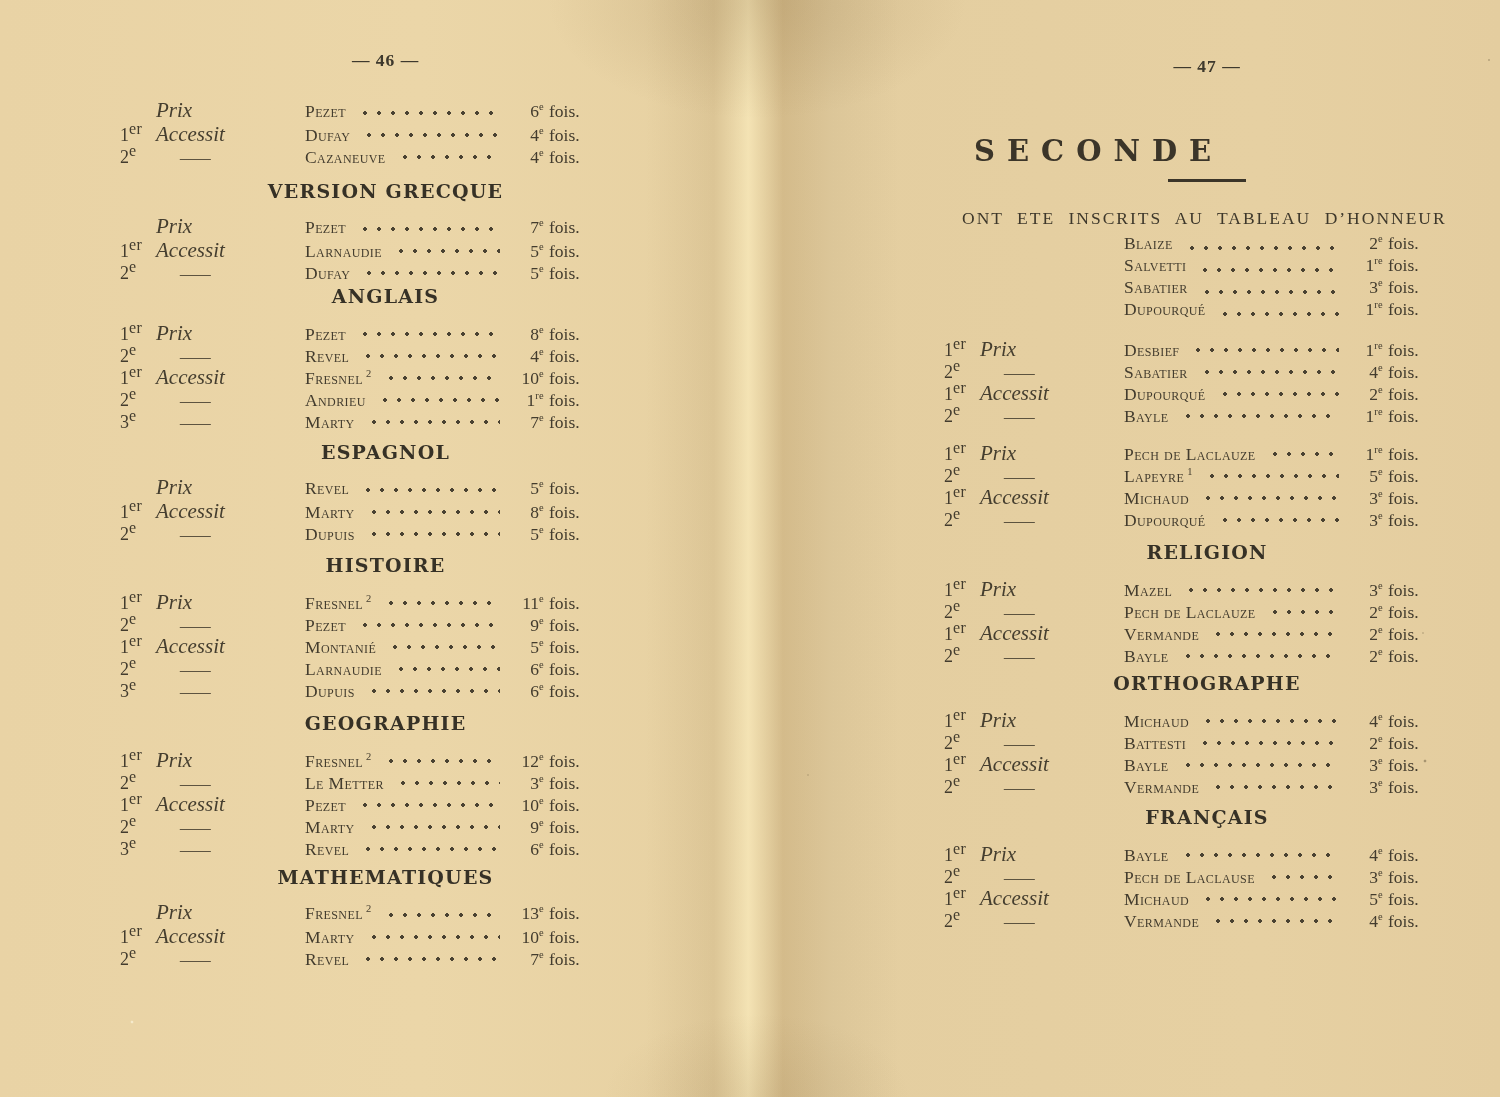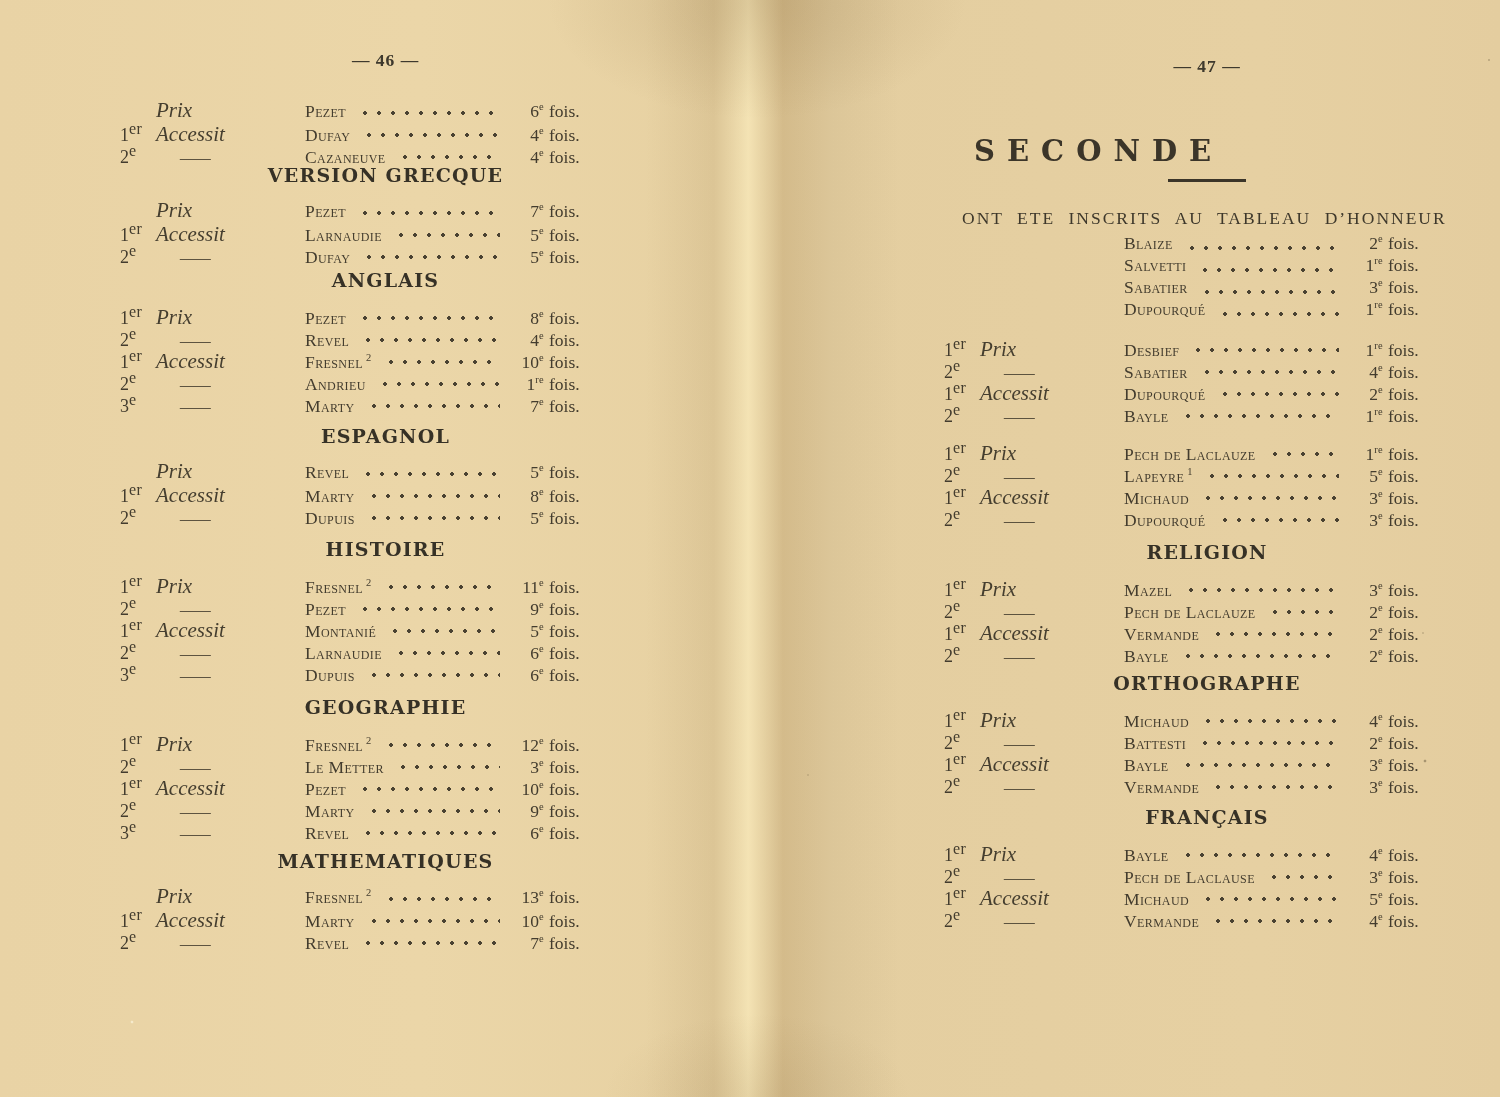--- a/index.html
+++ b/index.html
@@ -50,21 +50,21 @@
   .subject-section{margin-top:16px;}
   .subject-title{
     margin:0 0 12px;font-family:"DejaVu Serif",serif;font-weight:bold;
     font-size:19px;letter-spacing:1.2px;text-align:center;color:#363126;
   }
   .page-left .subject-title{transform:translateX(28px);}
   .page-right .subject-title{transform:translateX(18px);}
 
   
   .page-left .subject-section:nth-of-type(1){margin-top:28px;}
-  .page-left .subject-section:nth-of-type(2){margin-top:0;}
+  .page-left .subject-section:nth-of-type(2){margin-top:16px;}
   .page-left .subject-section:nth-of-type(3){margin-top:5px;}
   .page-left .subject-section:nth-of-type(4){margin-top:12px;}
   .page-left .subject-section:nth-of-type(5){margin-top:13px;}
   .page-left .subject-section:nth-of-type(6){margin-top:14px;}
   .page-left .subject-section:nth-of-type(7){margin-top:10px;}
   
   .page-right .subject-section:nth-of-type(1){margin-top:4px;}
   .page-right .subject-section:nth-of-type(2){margin-top:14px;}
   .page-right .subject-section:nth-of-type(3){margin-top:16px;}
   .page-right .subject-section:nth-of-type(4){margin-top:14px;}

